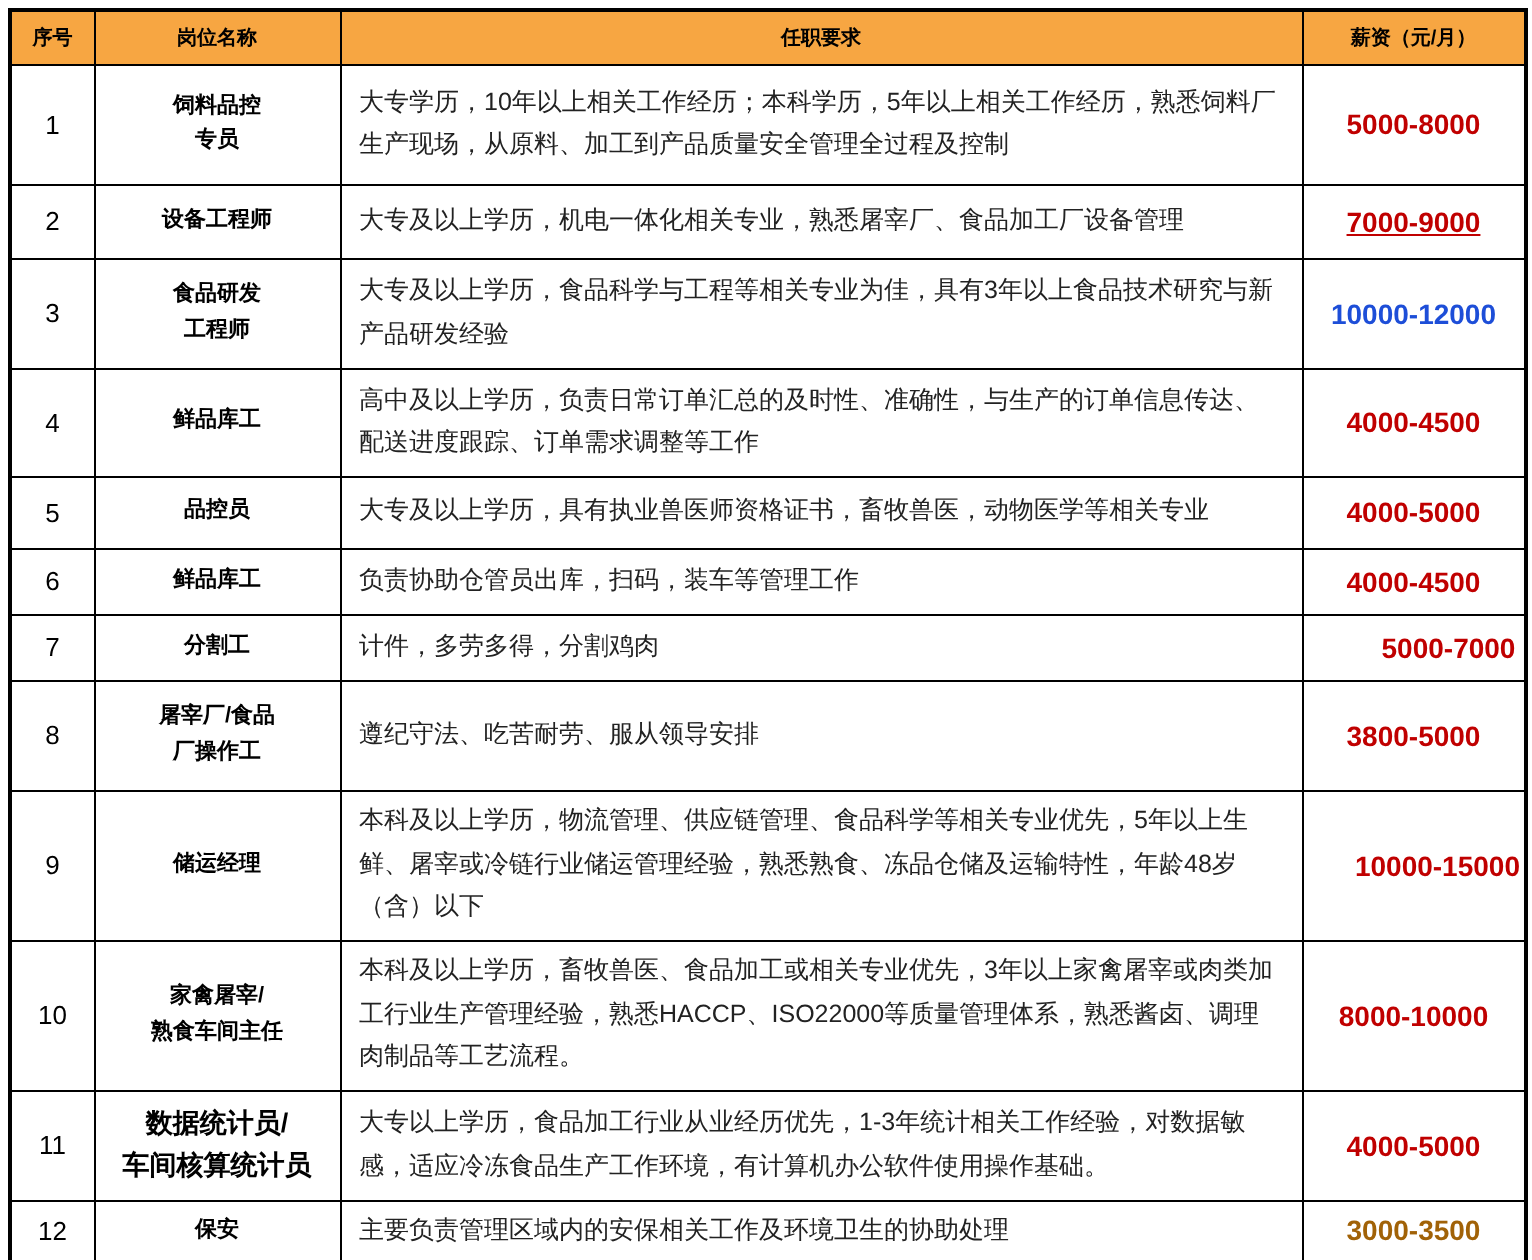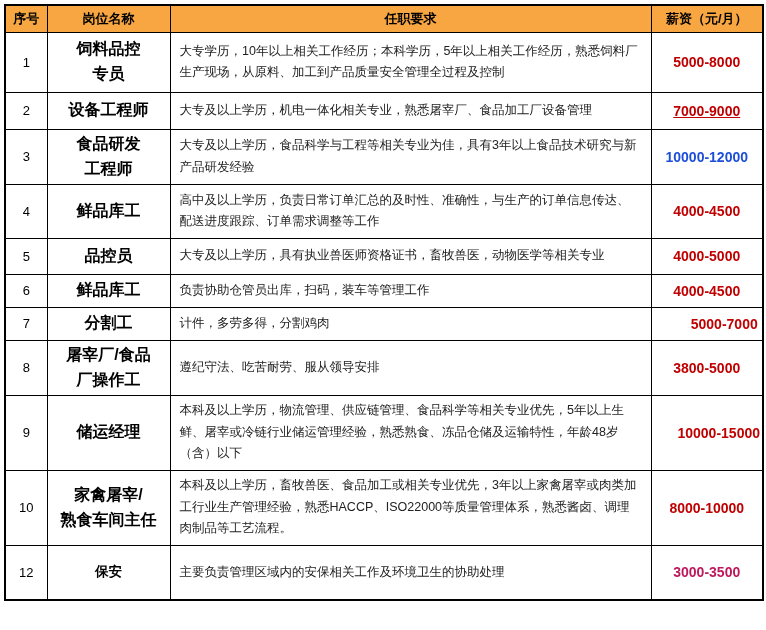--- a/index.html
+++ b/index.html
@@ -18,35 +18,35 @@
     border: 2px solid #000;
   }
   .jobs-table th, .jobs-table td {
     border: 1px solid #000;
     vertical-align: middle;
   }
   
   .jobs-table thead tr { height: 27px; }
   .jobs-table th {
     font-weight: bold;
-    font-size: 13px;
+    font-size: 10px;
     color: #000;
     text-align: center;
     padding: 2px;
   }
   
   .col-no {
     text-align: center;
     font-size: 13px;
     color: #000;
   }
   .col-pos {
     text-align: center;
     font-weight: bold;
-    font-size: 16px;
+    font-size: 11px;
     color: #000;
     white-space: pre-line;
     line-height: 1.55;
     padding: 2px 4px;
   }
   .col-req {
     text-align: left;
     font-size: 12.5px;
     color: #222;
     line-height: 1.72;
@@ -150,19 +150,26 @@
         <td class="col-sal" style="color: rgb(192, 0, 0); text-align: right;">10000-15000</td>
       </tr>
       <tr>
         <td class="col-no">10</td>
         <td class="col-pos">家禽屠宰/
 熟食车间主任</td>
         <td class="col-req">本科及以上学历，畜牧兽医、食品加工或相关专业优先，3年以上家禽屠宰或肉类加工行业生产管理经验，熟悉HACCP、ISO22000等质量管理体系，熟悉酱卤、调理肉制品等工艺流程。</td>
         <td class="col-sal" style="color: rgb(192, 0, 0);">8000-10000</td>
       </tr>
       <tr>
+        <td class="col-no">11</td>
+        <td class="col-pos">数据统计员/
+车间核算统计员</td>
+        <td class="col-req">大专以上学历，食品加工行业从业经历优先，1-3年统计相关工作经验，对数据敏感，适应冷冻食品生产工作环境，有计算机办公软件使用操作基础。</td>
+        <td class="col-sal" style="color: rgb(192, 0, 0);">4000-5000</td>
+      </tr>
+      <tr>
         <td class="col-no">12</td>
         <td class="col-pos">保安</td>
         <td class="col-req">主要负责管理区域内的安保相关工作及环境卫生的协助处理</td>
-        <td class="col-sal" style="color: #be185d;">3000-3500</td>
+        <td class="col-sal" style="color: #a16207;">3000-3500</td>
       </tr>
     </tbody>
 </table>
 
 </body></html>

